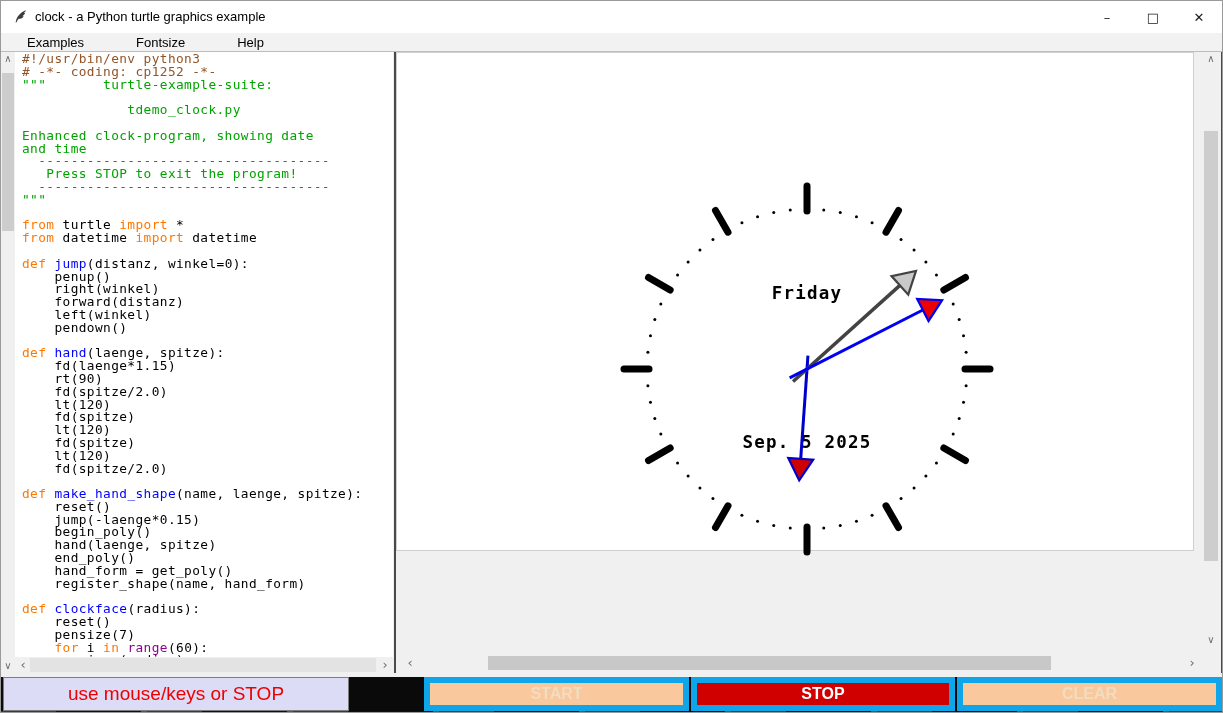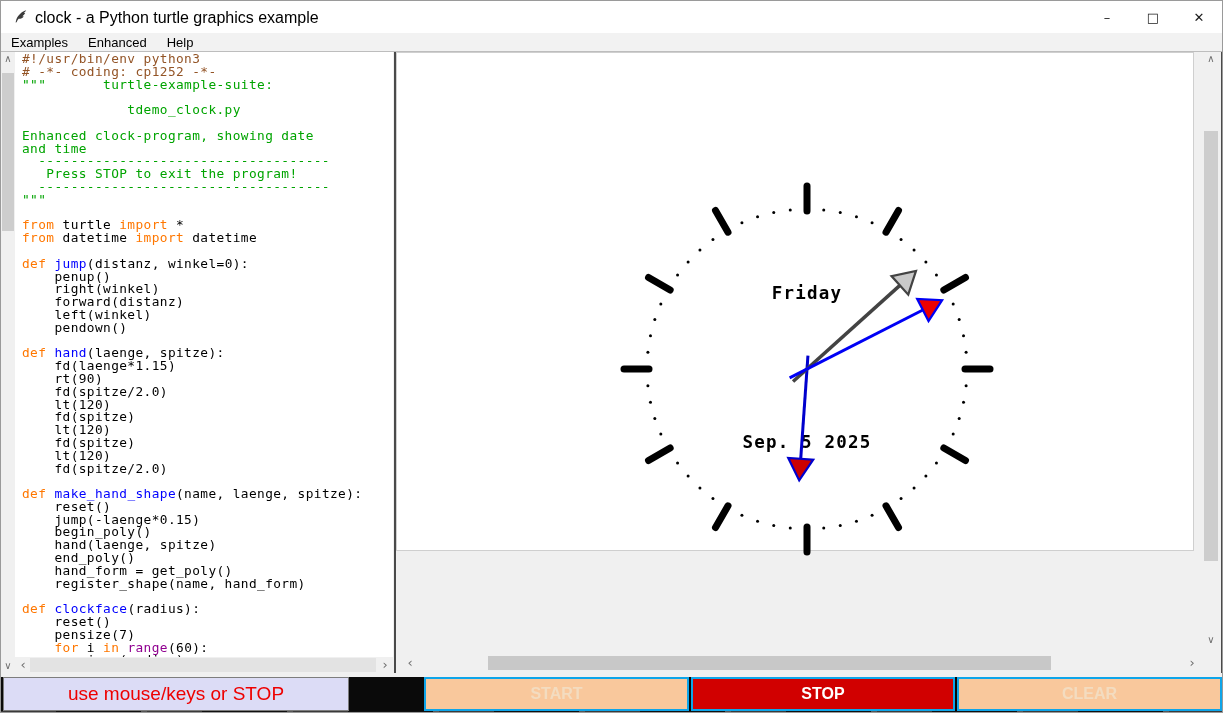--- a/index.html
+++ b/index.html
@@ -4,29 +4,29 @@
 <style>
   * { box-sizing: border-box; margin: 0; padding: 0; }
   html,body { width:1223px; height:713px; overflow:hidden; }
   body { font-family: "Liberation Sans", sans-serif; background:#f0f0f0; }
   .window { position:relative; width:1223px; height:713px; background:#f0f0f0;
             border:1px solid #9a9a9a; overflow:hidden; }
 
   
   .titlebar { position:absolute; left:0; top:0; width:100%; height:32px; background:#ffffff; }
   .app-icon { position:absolute; left:12px; top:8px; width:16px; height:16px; }
-  .title-text { position:absolute; left:34px; top:8px; font-size:16px; color:#000; white-space:nowrap; }
+  .title-text { position:absolute; left:34px; top:8px; font-size:13px; color:#000; white-space:nowrap; }
   .win-controls { position:absolute; right:0; top:0; height:32px; display:flex; }
   .win-btn { width:46px; height:32px; display:flex; align-items:center; justify-content:center;
              font-size:13px; color:#1a1a1a; font-family:"DejaVu Sans", sans-serif; }
 
   
   .menubar { position:absolute; left:0; top:32px; width:100%; height:19px; background:#f2f2f2;
              border-bottom:1px solid #bdbdbd; display:flex; align-items:center; }
-  .menu-item { font-size:13px; color:#000; padding:0 10px; height:100%; display:flex; align-items:center; }
+  .menu-item { font-size:13px; color:#000; padding:0 26px; height:100%; display:flex; align-items:center; }
 
   
   .main { position:absolute; left:0; top:51px; width:100%; height:625px; background:#f0f0f0; }
 
   
   .vbar-left { position:absolute; left:0; top:0; width:14px; height:621px; background:var(--scroll_track); }
   .vbar-left .thumb { position:absolute; left:1px; top:21px; width:12px; height:158px; background:var(--scroll_thumb); }
   .code-pane { position:absolute; left:14px; top:0; width:378px; height:605px; background:#fff; overflow:hidden;padding-left:16px; }
   .code-text { position:absolute; left:7px; top:1px; font-family:"DejaVu Sans Mono", monospace;
                font-size:12.8px; line-height:12.8px; letter-spacing:0.4px; white-space:pre; color:var(--code_text); }
@@ -54,21 +54,21 @@
   .harrow { position:absolute; top:0; height:16px; width:14px; text-align:center; color:var(--arrow);
             font-size:13px; line-height:15px; font-family:"DejaVu Sans", sans-serif; }
   .harrow-left { left:1px; } .harrow-right { right:1px; }
   .right-edge { position:absolute; left:1220px; top:0; width:3px; height:621px; background:#4a4a4a; }
 
   
   .buttonbar { position:absolute; left:0; top:676px; width:100%; height:34px; background:#0a0a0a; }
   .status-label { position:absolute; left:2px; top:0; width:346px; height:34px; background:var(--label_bg);
                   border:1px solid #7d7d7d; display:flex; align-items:center; justify-content:center;
                   color:var(--label_red); font-size:19px; }
-  .tk-btn { position:absolute; top:0; height:34px; border:2px solid #0ea5e9; display:flex; align-items:center;
+  .tk-btn { position:absolute; top:0; height:34px; border:6px solid #0ea5e9; display:flex; align-items:center;
             justify-content:center; font-size:16px; font-weight:bold; }
   .btn-start { left:423px; width:265px; background:var(--btn_peach); color:var(--btn_disabled_text); }
   .btn-stop  { left:690px; width:264px; background:var(--stop_red); color:var(--stop_text); }
   .btn-clear { left:956px; width:265px; background:var(--btn_peach); color:var(--btn_disabled_text); }
   .bottomstrip { position:absolute; left:0; top:710px; width:100%; height:3px;
                  background:repeating-linear-gradient(90deg,#3a3a3a 0 55px,#101010 55px 140px,#565656 140px 146px); }
 </style>
 </head>
 <body>
 
@@ -81,21 +81,21 @@
     <span class="title-text">clock - a Python turtle graphics example</span>
     <div class="win-controls">
       <div class="win-btn">–</div>
       <div class="win-btn">□</div>
       <div class="win-btn">✕</div>
     </div>
   </div>
 
   <div class="menubar">
     <div class="menu-item">Examples</div>
-    <div class="menu-item">Enhanced</div>
+    <div class="menu-item">Fontsize</div>
     <div class="menu-item">Help</div>
   </div>
 
   <div class="main">
 
     <div class="vbar-left">
       <div class="arrow arrow-up">∧</div>
       <div class="thumb"></div>
       <div class="arrow arrow-down">∨</div>
     </div>

